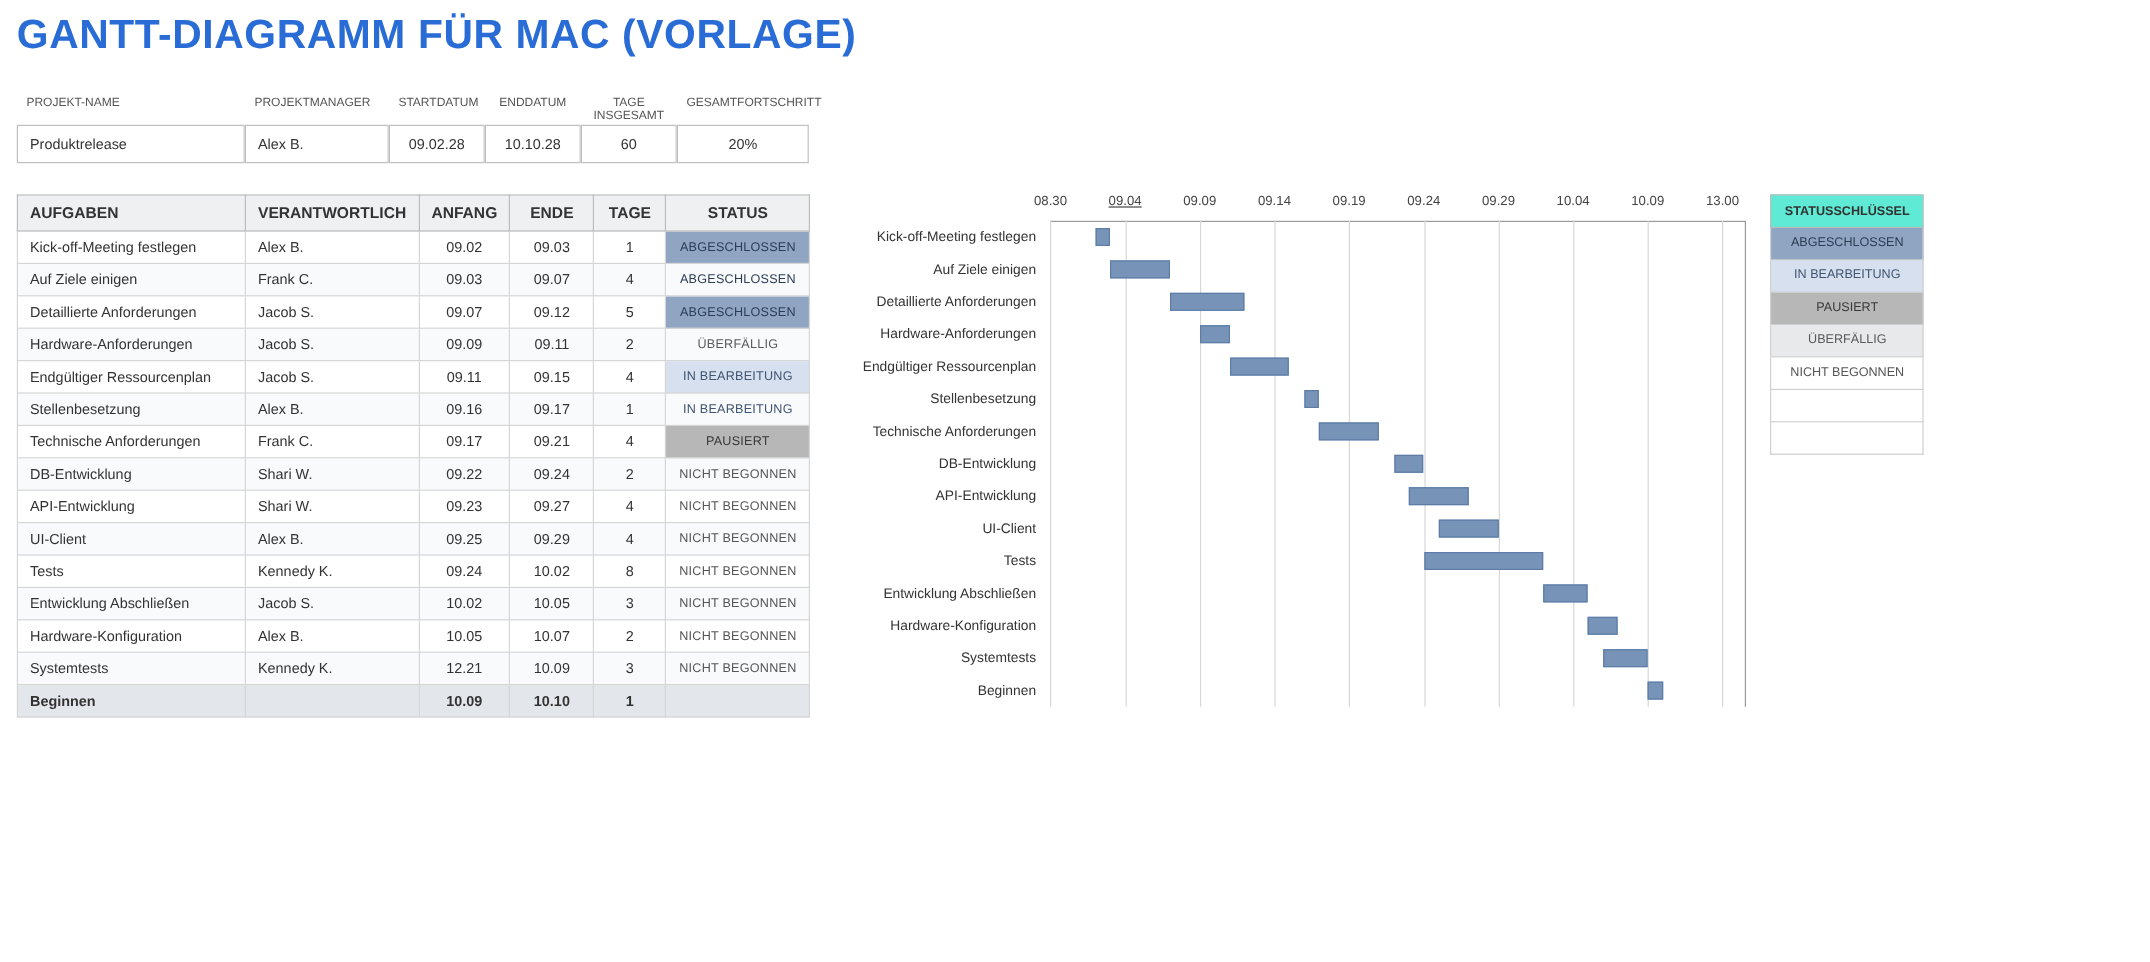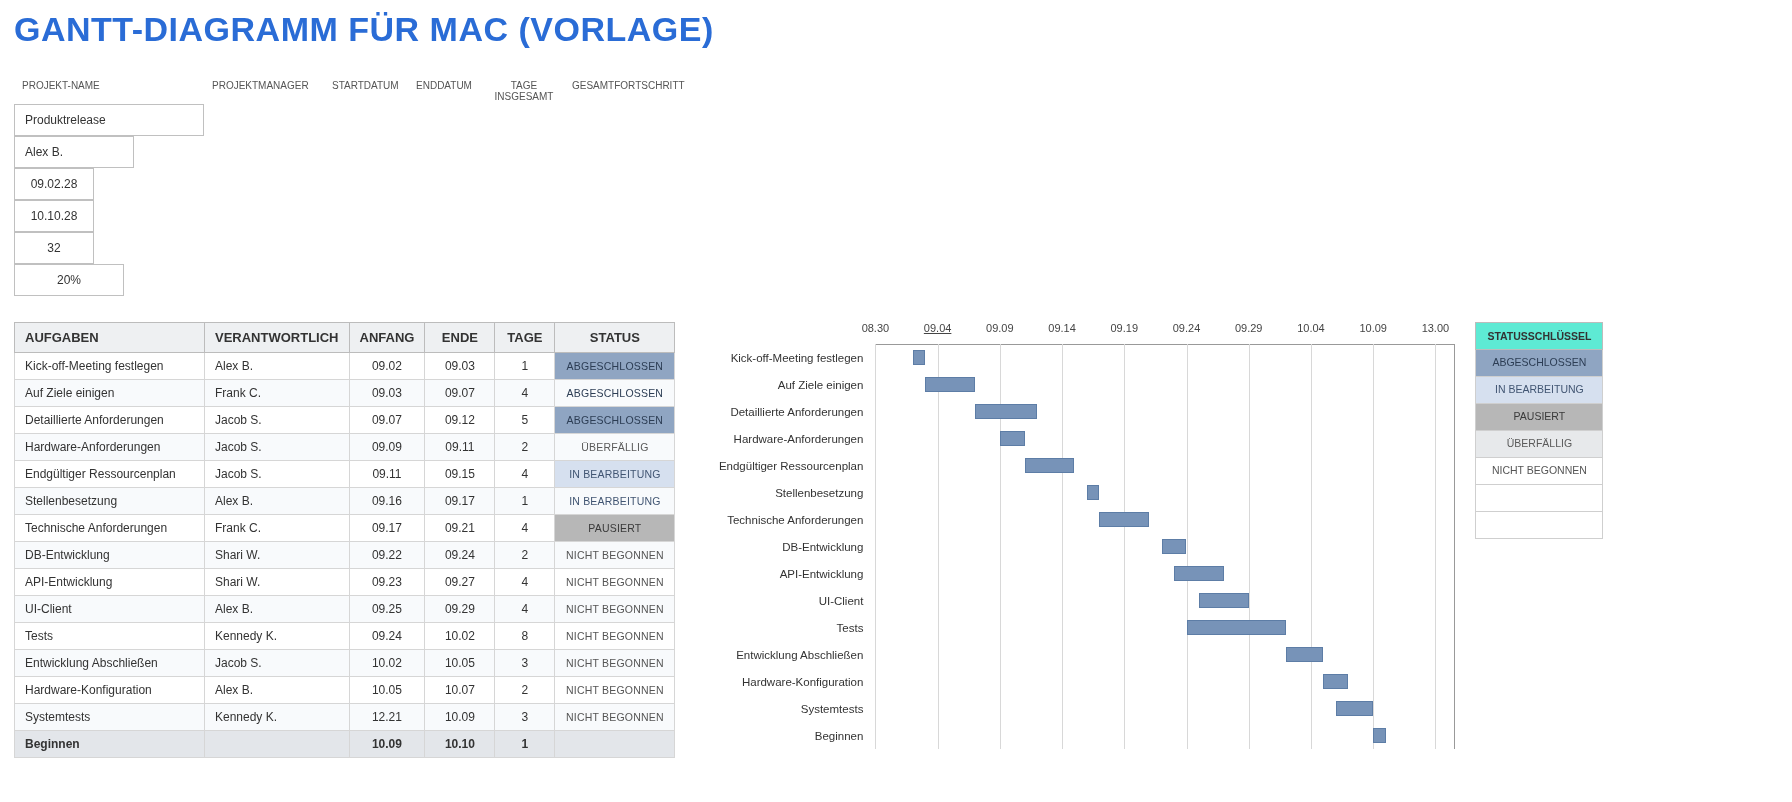--- a/index.html
+++ b/index.html
@@ -17,21 +17,21 @@
     font-size: 34px;
     font-weight: 700;
     color: #2a6cd6;
     letter-spacing: 0.5px;
   }
   .top-row { display: flex; gap: 24px; align-items: flex-start; margin-top: 25px; }
   .meta-block { }
   .meta-headers { display: flex; font-size: 10px; color: #555; }
   .meta-headers > div, .meta-values > div { border: 1px solid #d0d0d0; padding: 6px 8px; }
   .meta-headers > div { border: none; padding-bottom: 2px; white-space: pre-line; line-height: 1.1; }
-  .meta-values { display: flex; flex-direction: column; }
+  .meta-values { display: flex; }
   .meta-values > div { border: 1px solid #c0c0c0; padding: 8px 10px; background:#fff; }
   .w-pn{width:190px;} .w-pm{width:120px;} .w-sd{width:80px; text-align:center;}
   .w-ed{width:80px; text-align:center;} .w-dy{width:80px; text-align:center;}
   .w-pr{width:110px; text-align:center;}
   .right-meta { flex:1; display:flex; flex-direction:column; gap:8px; }
   .field-label { font-size:10px; color:#555; margin-bottom:2px; }
   .field-box { border:1px solid #c0c0c0; height:32px; width: 750px; background:#fff; }
   .main-row { display:flex; gap:20px; margin-top:26px; align-items:flex-start; }
   
   .task-table { border-collapse: collapse; font-size:12px; }
@@ -77,21 +77,21 @@
       <div class="w-ed">ENDDATUM</div>
       <div class="w-dy">TAGE
 INSGESAMT</div>
       <div class="w-pr">GESAMTFORTSCHRITT</div>
     </div>
     <div class="meta-values">
       <div class="w-pn">Produktrelease</div>
       <div class="w-pm">Alex B.</div>
       <div class="w-sd">09.02.28</div>
       <div class="w-ed">10.10.28</div>
-      <div class="w-dy">32</div>
+      <div class="w-dy">60</div>
       <div class="w-pr">20%</div>
     </div>
   </div>
   <div class="right-meta">
   </div>
 </div>
 
 <div class="main-row">
 
   <table class="task-table">

